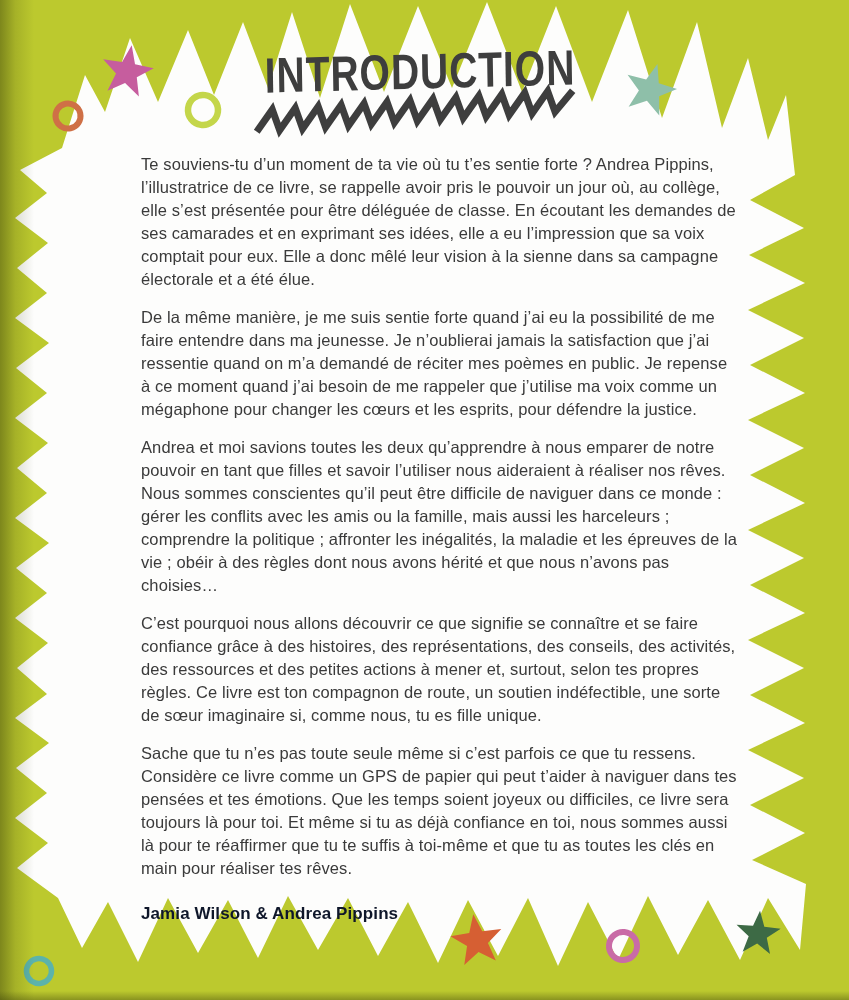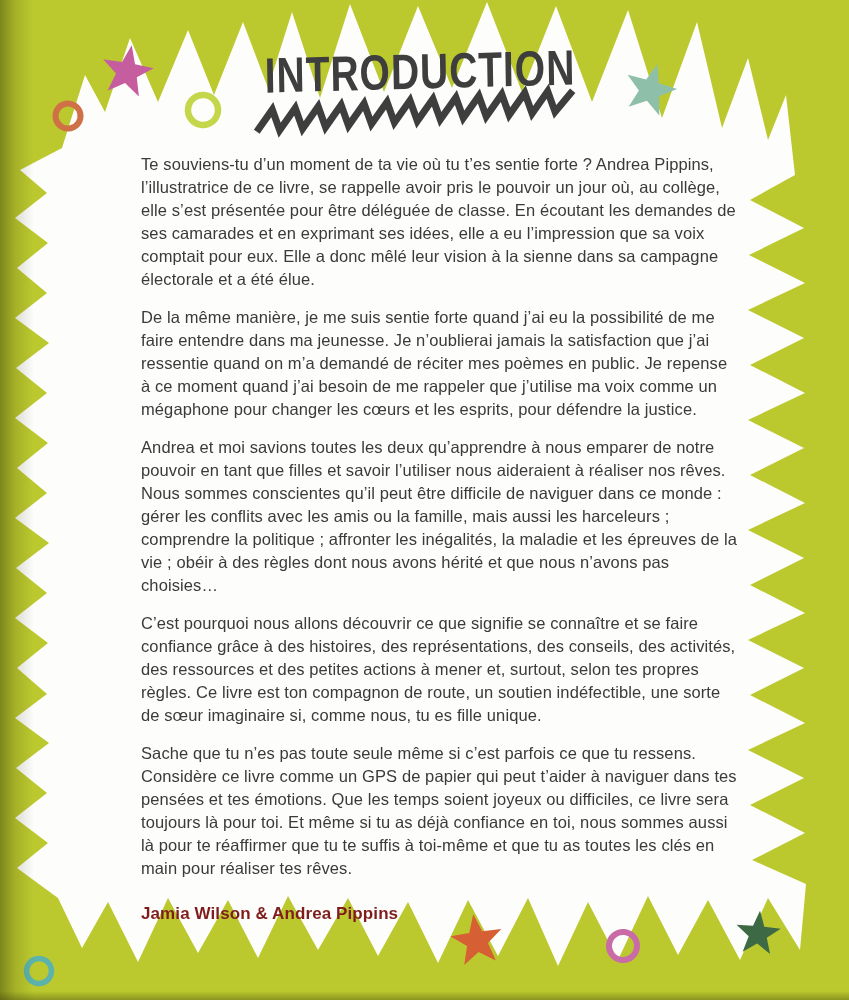--- a/index.html
+++ b/index.html
@@ -37,21 +37,21 @@
   .zigzag-underline{
     position:absolute;left:252px;top:100px;z-index:3;
     transform:rotate(-3.8deg);transform-origin:left center;
   }
   .text-block{
     position:absolute;left:116px;top:153px;width:600px;z-index:3;
     color:#3a3a3a;font-size:16.5px;line-height:23px;letter-spacing:0.1px;margin-left:25px;
   }
   .text-block p{margin:0 0 15px 0;}
   .signature{
-    font-weight:bold;font-size:17px;color:#7f1d1d;margin-top:22px !important;
+    font-weight:bold;font-size:17px;color:#0f172a;margin-top:22px !important;
   }
 </style>
 </head>
 <body>
 
 <div class="page">
 
   <svg class="frame" width="849" height="1000" viewBox="0 0 849 1000" aria-hidden="true">
     <rect x="0" y="0" width="849" height="1000" fill="#bcc92e"></rect>
     <polygon points="62,148 85,75 105,112 130,38 158,102 188,30 214,95 243,22 268,88 292,12 320,98 350,4 384,92 418,6 452,88 487,2 522,92 556,6 592,102 628,10 662,118 697,22 722,128 748,58 768,140 786,95 795,175

